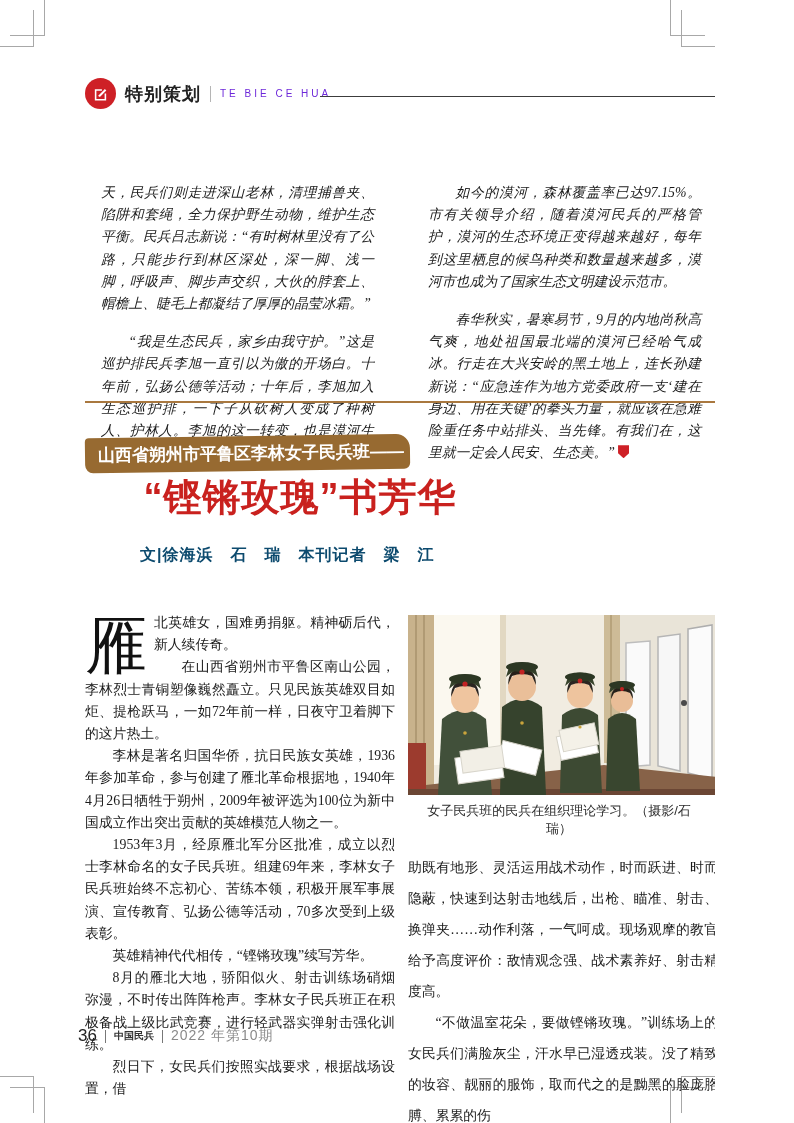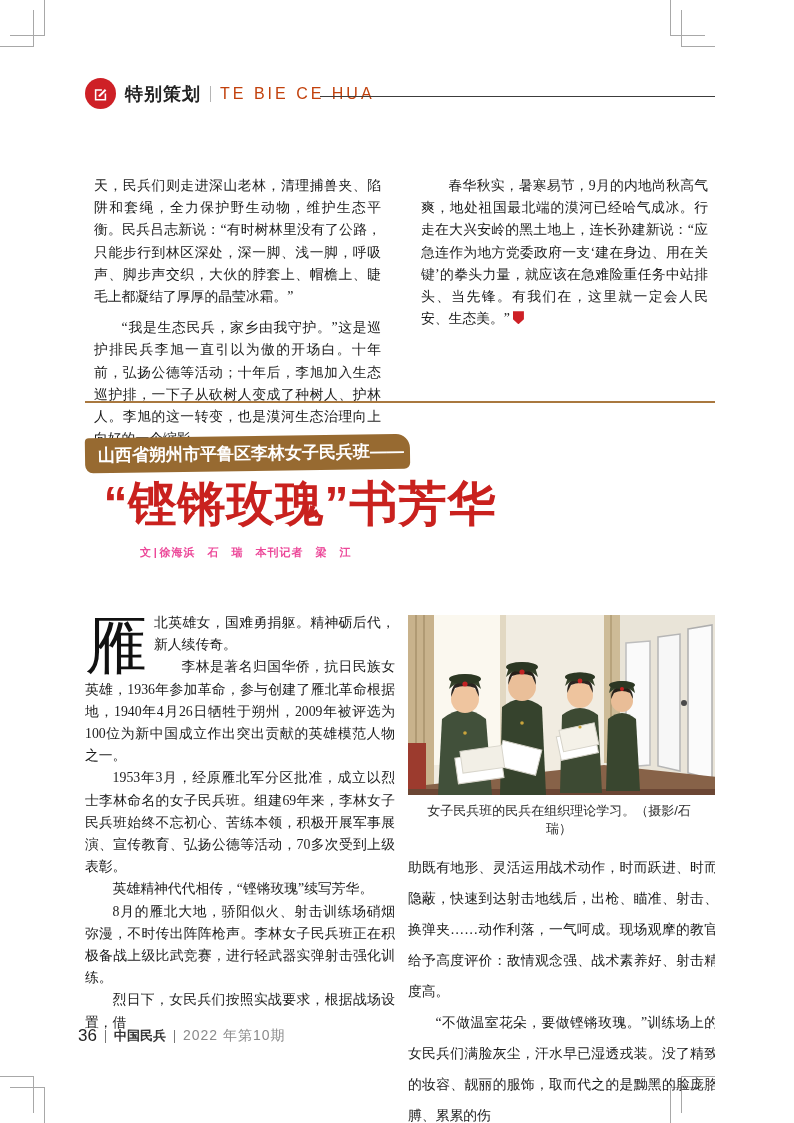--- a/index.html
+++ b/index.html
@@ -14,44 +14,44 @@
   .mark.br{border-left:1px solid #a8a8a8;border-top:1px solid #a8a8a8;}
 
   
   .header{position:absolute;top:78px;left:85px;display:flex;align-items:center;}
   .hdr-badge{width:31px;height:31px;border-radius:50%;background:#ce2026;display:flex;
              align-items:center;justify-content:center;flex:0 0 auto;}
   .hdr-badge svg{width:17px;height:17px;}
   .hdr-title{font-family:"Liberation Sans","DejaVu Sans",sans-serif;font-weight:bold;
              font-size:18px;color:#222;margin-left:9px;letter-spacing:1px;}
   .hdr-sep{width:1px;height:16px;background:#b5b5b5;margin:0 9px;}
-  .hdr-pinyin{font-family:"Liberation Sans","DejaVu Sans",sans-serif;font-size:16px;
-              color:#c2410c;letter-spacing:3px;}
+  .hdr-pinyin{font-family:"Liberation Sans","DejaVu Sans",sans-serif;font-size:10px;
+              color:#6d28d9;letter-spacing:3px;}
   .hdr-line{position:absolute;top:96px;left:320px;width:405px;height:1px;background:#3c3c3c;}
 
   
   .top-cols{position:absolute;top:166px;left:85px;width:632px;display:flex;gap:22px;}
   .col{width:305px;font-size:13.8px;line-height:22.2px;text-align:justify;}
-  .col p{margin:9px;text-indent:2em;}
+  .col p{margin:16px;text-indent:2em;font-style:italic;}
   .col p.noindent{text-indent:0;}
   .endmark{display:inline-block;width:11px;height:13px;background:#ce2026;vertical-align:-1px;
            margin-left:3px;clip-path:polygon(0 0,100% 0,100% 62%,50% 100%,0 62%);}
 
   
   .brown-rule{position:absolute;top:401px;left:85px;width:640px;height:2px;background:#a9783f;}
   .kicker{position:absolute;top:436px;left:85px;max-width:302px;overflow:hidden;white-space:nowrap;
           background:#976a31;color:#fff;font-family:"Liberation Sans","DejaVu Sans",sans-serif;
           font-weight:bold;font-size:17px;padding:6px 10px 6px 13px;
           border-radius:4px 14px 6px 8px;transform:rotate(-0.8deg);}
   .feature-title{position:absolute;top:472px;left:100px;width:400px;text-align:center;
           font-family:"Liberation Sans","DejaVu Sans",sans-serif;font-weight:bold;
-          font-size:48px;letter-spacing:1px;color:#c9211e;}
+          font-size:38px;letter-spacing:1px;color:#c9211e;}
   .byline{position:absolute;top:545px;left:140px;
-          font-family:Liberation Mono, monospace;
-          font-weight:bold;font-size:11px;color:#ec4899;letter-spacing:1px;}
+          font-family:Liberation Sans, sans-serif;
+          font-weight:bold;font-size:16px;color:#0c4a6e;letter-spacing:1px;}
 
   
   .main-left{position:absolute;top:612px;left:85px;width:310px;
              font-size:13.8px;line-height:22.2px;text-align:justify;}
   .main-left p{margin:0;text-indent:2em;}
   .main-left p.noindent{text-indent:0;}
   .dropcap{float:left;font-size:62px;line-height:64px;padding:2px 7px 0 0;color:#111;
            font-family:"Liberation Serif","DejaVu Serif",serif;}
   .main-right{position:absolute;top:615px;left:408px;width:310px;}
   .photo{width:310px;height:180px;display:block;}
@@ -59,21 +59,21 @@
            font-family:"Liberation Sans","DejaVu Sans",sans-serif;}
   .right-text{margin-top:14px;font-size:13.8px;line-height:31px;text-align:justify;}
   .right-text p{margin:0;text-indent:2em;}
   .right-text p.noindent{text-indent:0;}
 
   
   .footer{position:absolute;top:1026px;left:78px;display:flex;align-items:center;
           font-family:"Liberation Sans","DejaVu Sans",sans-serif;}
   .pgnum{font-size:17px;color:#222;}
   .fsep{width:1px;height:13px;background:#777;margin:0 8px;}
-  .fmag{font-size:13px;font-weight:bold;color:#333;}
+  .fmag{font-size:10px;font-weight:bold;color:#333;}
   .fissue{font-size:14px;color:#8a8a8a;letter-spacing:1px;}
 </style>
 </head>
 <body>
 
 <div class="page">
 
   <div class="mark tl" style="left:10px;top:-1px;"></div>
   <div class="mark tl" style="left:-1px;top:10px;"></div>
   <div class="mark tr" style="right:10px;top:-1px;"></div>
@@ -95,32 +95,34 @@
     <span class="hdr-pinyin">TE BIE CE HUA</span>
   </div>
   <div class="hdr-line"></div>
 
   <div class="top-cols">
     <div class="col">
       <p class="noindent">天，民兵们则走进深山老林，清理捕兽夹、陷阱和套绳，全力保护野生动物，维护生态平衡。民兵吕志新说：“有时树林里没有了公路，只能步行到林区深处，深一脚、浅一脚，呼吸声、脚步声交织，大伙的脖套上、帽檐上、睫毛上都凝结了厚厚的晶莹冰霜。”</p>
       <p>“我是生态民兵，家乡由我守护。”这是巡护排民兵李旭一直引以为傲的开场白。十年前，弘扬公德等活动；十年后，李旭加入生态巡护排，一下子从砍树人变成了种树人、护林人。李旭的这一转变，也是漠河生态治理向上向好的一个缩影。</p>
     </div>
     <div class="col">
+      <p>如今的漠河，森林覆盖率已达97.15%。市有关领导介绍，随着漠河民兵的严格管护，漠河的生态环境正变得越来越好，每年到这里栖息的候鸟种类和数量越来越多，漠河市也成为了国家生态文明建设示范市。</p>
       <p><span>春华秋实，暑寒易节，9月的内地尚秋高气爽，地处祖国最北端的漠河已经哈气成冰。行走在大兴安岭的黑土地上，连长孙建新说：“应急连作为地方党委政府一支‘建在身边、用在关键’的拳头力量，就应该在急难险重任务中站排头、当先锋。有我们在，这里就一定会人民安、生态美。”</span><span class="endmark"></span></p>
     </div>
   </div>
 
   <div class="brown-rule"></div>
   <div class="kicker">山西省朔州市平鲁区李林女子民兵班——</div>
   <div class="feature-title">“铿锵玫瑰”书芳华</div>
   <div class="byline">文|徐海浜　石　瑞　本刊记者　梁　江</div>
 
   <div class="main-left">
     <span class="dropcap">雁</span>
     <p class="noindent">北英雄女，国难勇捐躯。精神砺后代，新人续传奇。</p>
+    <p>在山西省朔州市平鲁区南山公园，李林烈士青铜塑像巍然矗立。只见民族英雄双目如炬、提枪跃马，一如72年前一样，日夜守卫着脚下的这片热土。</p>
     <p>李林是著名归国华侨，抗日民族女英雄，1936年参加革命，参与创建了雁北革命根据地，1940年4月26日牺牲于朔州，2009年被评选为100位为新中国成立作出突出贡献的英雄模范人物之一。</p>
     <p>1953年3月，经原雁北军分区批准，成立以烈士李林命名的女子民兵班。组建69年来，李林女子民兵班始终不忘初心、苦练本领，积极开展军事展演、宣传教育、弘扬公德等活动，70多次受到上级表彰。</p>
     <p>英雄精神代代相传，“铿锵玫瑰”续写芳华。</p>
     <p>8月的雁北大地，骄阳似火、射击训练场硝烟弥漫，不时传出阵阵枪声。李林女子民兵班正在积极备战上级比武竞赛，进行轻武器实弹射击强化训练。</p>
     <p>烈日下，女民兵们按照实战要求，根据战场设置，借</p>
   </div>
 
   <div class="main-right">
     <svg class="photo" viewBox="0 0 310 180" aria-hidden="true">
       <rect x="0" y="0" width="310" height="180" fill="#f1ece1"></rect>

